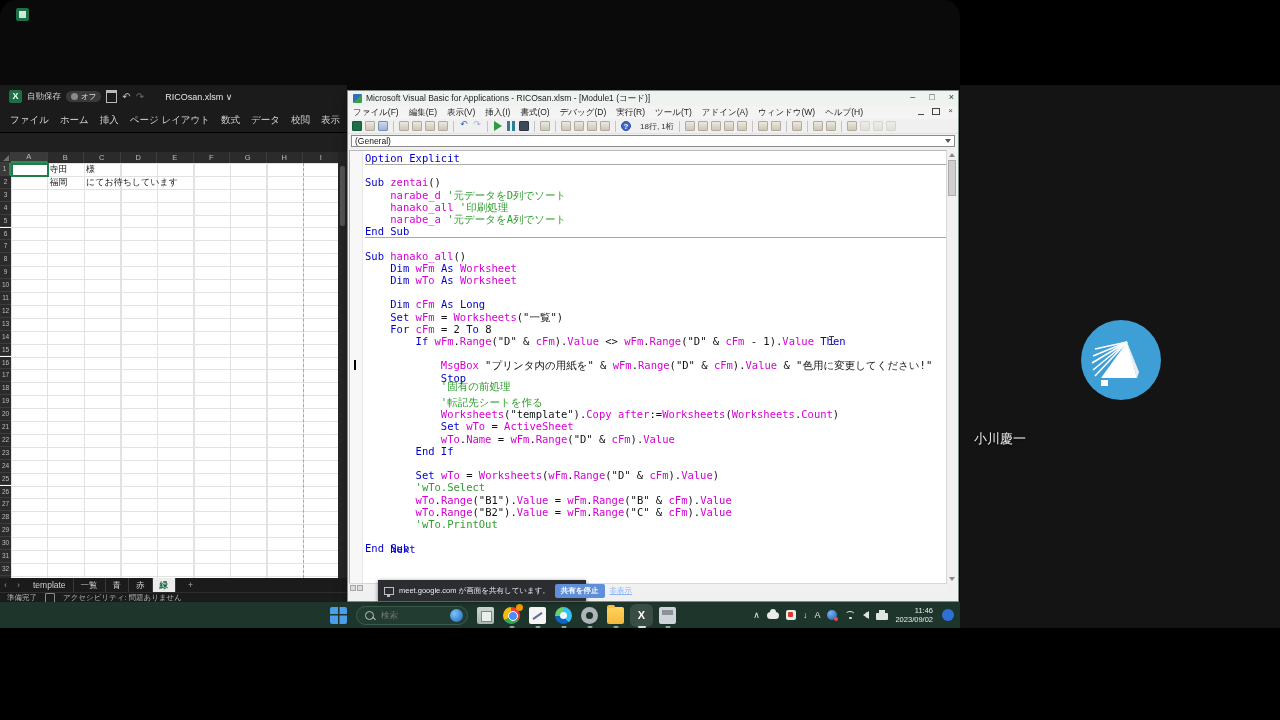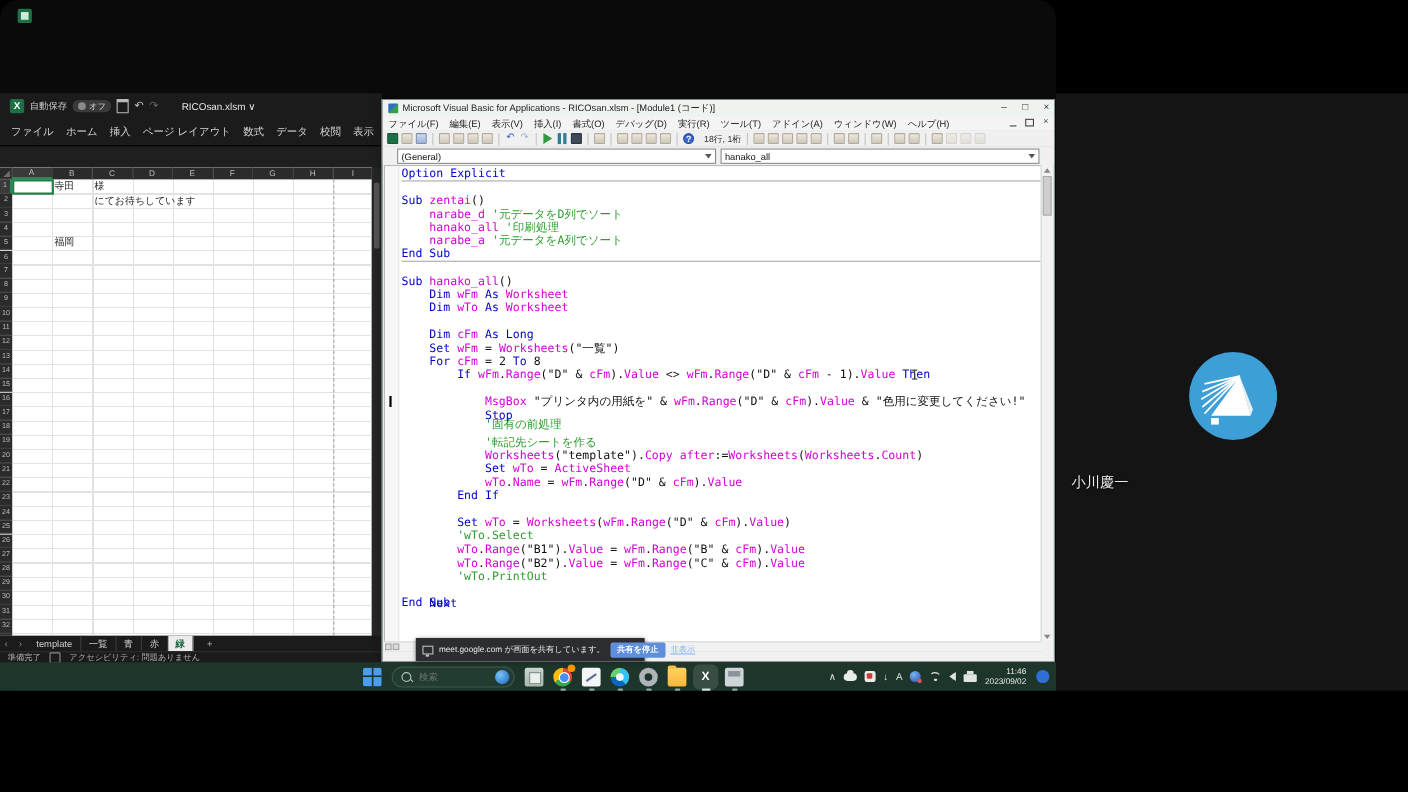--- a/index.html
+++ b/index.html
@@ -75,21 +75,21 @@
   .tb-break::before,.tb-break::after{content:"";position:absolute;top:0;width:3px;height:10px;background:#2e7f95;}
   .tb-break::before{left:1px;} .tb-break::after{left:6px;}
   .tb-reset{background:#3d4a55;border-color:#2c3640;}
   .tb-help{background:#3a66cf;border-color:#2c4da0;border-radius:50%;}
   .tb-help::after{content:"?";position:absolute;left:0;right:0;top:0;text-align:center;color:#fff;font-size:8px;line-height:10px;font-weight:bold;}
   .tb-undo::after,.tb-redo::after{position:absolute;left:0;right:0;top:-2px;text-align:center;color:#2b5fbf;font-size:9px;}
   .tb-undo,.tb-redo{background:none;border:none;}
   .tb-undo::after{content:"↶";} .tb-redo::after{content:"↷";color:#9bb0d6;}
   .tb-faded{opacity:.4;}
   #vbe-pos{font-size:8px;color:#333;margin-left:6px;white-space:nowrap;}
-  #vbe-combos{position:absolute;left:0;top:43px;width:100%;height:15px;background:#f0f0f0;display:flex;gap:4px;padding:1px 13px;box-sizing:border-box;}
+  #vbe-combos{position:absolute;left:0;top:43px;width:100%;height:15px;background:#f0f0f0;display:flex;gap:4px;padding:1px 3px;box-sizing:border-box;flex-direction:column;}
   .vbe-combo{flex:1;height:12px;background:#fff;border:1px solid #8a8a8a;font-size:8.5px;color:#111;display:flex;align-items:center;justify-content:space-between;padding:0 3px;}
   .combo-arrow{width:0;height:0;border-left:3px solid transparent;border-right:3px solid transparent;border-top:4px solid #555;}
   
   #vbe-code{position:absolute;left:1px;top:59px;right:11px;bottom:9px;background:#fff;overflow:hidden;border:1px solid #b9b9b9;border-right:none;box-sizing:border-box;}
   #code-margin{position:absolute;left:0;top:0;width:12px;bottom:0;background:#f7f7f7;border-right:1px solid #e8e8e8;}
   #code-lines{position:absolute;left:15px;top:1px;right:0;bottom:0;font-family:"DejaVu Sans Mono","Liberation Mono",monospace;font-size:10.5px;}
   .code-line{position:absolute;left:0;right:0;height:12.2px;line-height:12.2px;white-space:pre;}
   .code-line.sep{border-bottom:1px solid #a9a9a9;}
   .cs-k{color:#0000cc;} .cs-i{color:#d400d4;} .cs-c{color:#2e9e2e;} .cs-t{color:#111;}
   #code-caret{position:absolute;left:4px;width:1.5px;height:10px;background:#000;}
@@ -196,21 +196,21 @@
         <span class="xl-tab">校閲</span>
         <span class="xl-tab">表示</span>
         <span class="xl-tab">開発</span>
         <span class="xl-tab">ヘルプ</span>
         <span class="xl-tab">Power Pivot</span>
       </div>
     <div id="xl-grid">
       <div id="xl-cells">
           <span class="xl-cell" style="left: 36.5px; top: 0px;">寺田</span>
           <span class="xl-cell" style="left: 73px; top: 0px;">様</span>
-          <span class="xl-cell" style="left: 36.5px; top: 12.9px; margin-top: 38px;">福岡</span>
+          <span class="xl-cell" style="left: 36.5px; top: 12.9px;">福岡</span>
           <span class="xl-cell" style="left: 73px; top: 12.9px;">にてお待ちしています</span>
         </div>
       <div id="xl-corner"></div>
       <div id="xl-colheaders">
           <div class="colhdr sel" style="left: 11px; width: 36.5px;">A</div>
           <div class="colhdr" style="left: 47.5px; width: 36.5px;">B</div>
           <div class="colhdr" style="left: 84px; width: 36.5px;">C</div>
           <div class="colhdr" style="left: 120.5px; width: 36.5px;">D</div>
           <div class="colhdr" style="left: 157px; width: 36.5px;">E</div>
           <div class="colhdr" style="left: 193.5px; width: 36.5px;">F</div>

